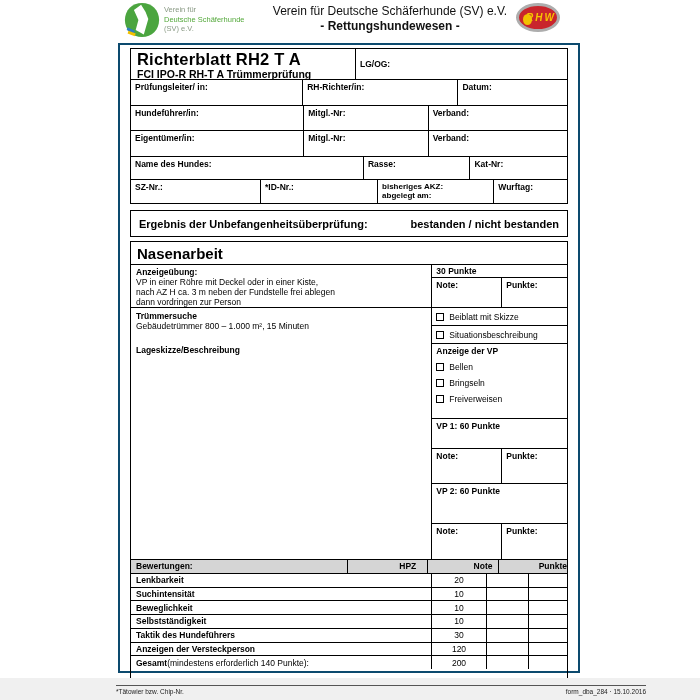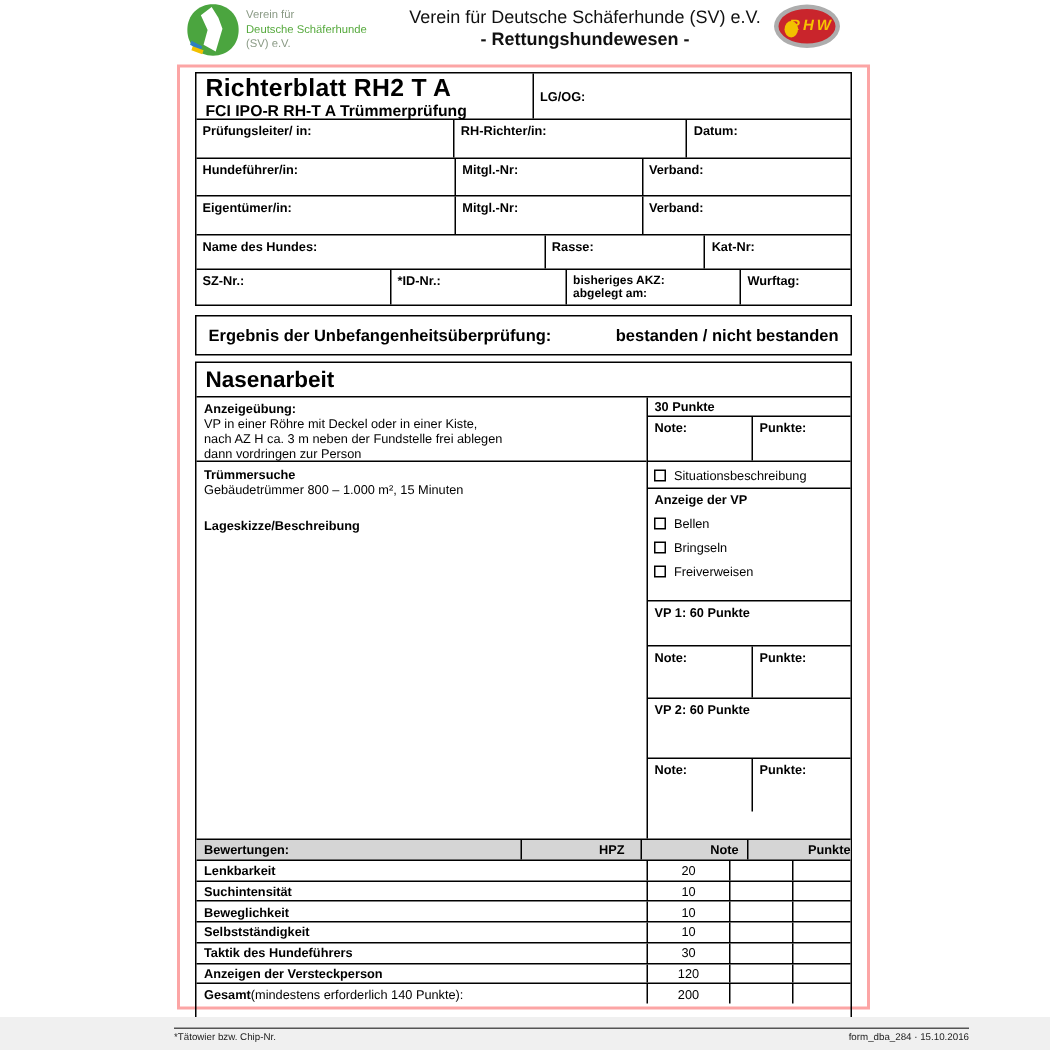--- a/index.html
+++ b/index.html
@@ -15,21 +15,21 @@
   .org-2 { color:#55a93c; }
   .center-title { position:absolute; left:235px; top:4px; width:310px; text-align:center; }
   .center-title .t1 { font-size:12px; line-height:15px; color:#111; }
   .center-title .t2 { font-size:12px; line-height:15px; font-weight:bold; color:#111; }
   .badge { position:absolute; left:516px; top:3px; width:44px; height:29px; border-radius:50%;
            background:#c9252c; border:3px solid #adadad; display:flex; align-items:center; justify-content:center; }
   .badge-dog { position:absolute; left:4px; top:8px; width:9px; height:11px; border-radius:50%; background:#f2c100; }
   .badge-text { font-size:10px; font-weight:bold; font-style:italic; letter-spacing:2px; color:#f7c400; padding-left:6px; }
 
   
-  .frame { position:absolute; left:118px; top:43px; width:462px; height:630px; border:2px solid #fca5a5; background:#fff; }
+  .frame { position:absolute; left:118px; top:43px; width:462px; height:630px; border:2px solid #0c4a6e; background:#fff; }
 
   
   .htable { position:absolute; left:10px; top:3px; width:438px; border:1.5px solid #000; }
   .hrow { display:flex; border-top:1px solid #000; }
   .hrow:first-child { border-top:none; }
   .hcell { border-left:1px solid #000; padding:2px 4px; font-size:8.5px; font-weight:bold; line-height:10px; }
   .hcell:first-child { border-left:none; }
   .r1 { height:30px; }
   .r1 .title-cell { width:225px; padding:2px 6px; }
   .r1 .lgog-cell { width:213px; padding-top:10px; }
@@ -185,20 +185,24 @@
         </div>
 
         <div class="ncol-right">
           <div class="rr rr-points">30 Punkte</div>
           <div class="rr rr-np1 np-pair">
             <div class="np-l">Note:</div>
             <div class="np-r">Punkte:</div>
           </div>
           <div class="rr cb-row">
             <span class="cb"></span>
+            <span>Beiblatt mit Skizze</span>
+          </div>
+          <div class="rr cb-row">
+            <span class="cb"></span>
             <span>Situationsbeschreibung</span>
           </div>
           <div class="rr rr-anzvp">
             <div class="avp-title">Anzeige der VP</div>
             <div class="avp-opt">
               <span class="cb"></span>
               <span>Bellen</span>
             </div>
             <div class="avp-opt">
               <span class="cb"></span>

